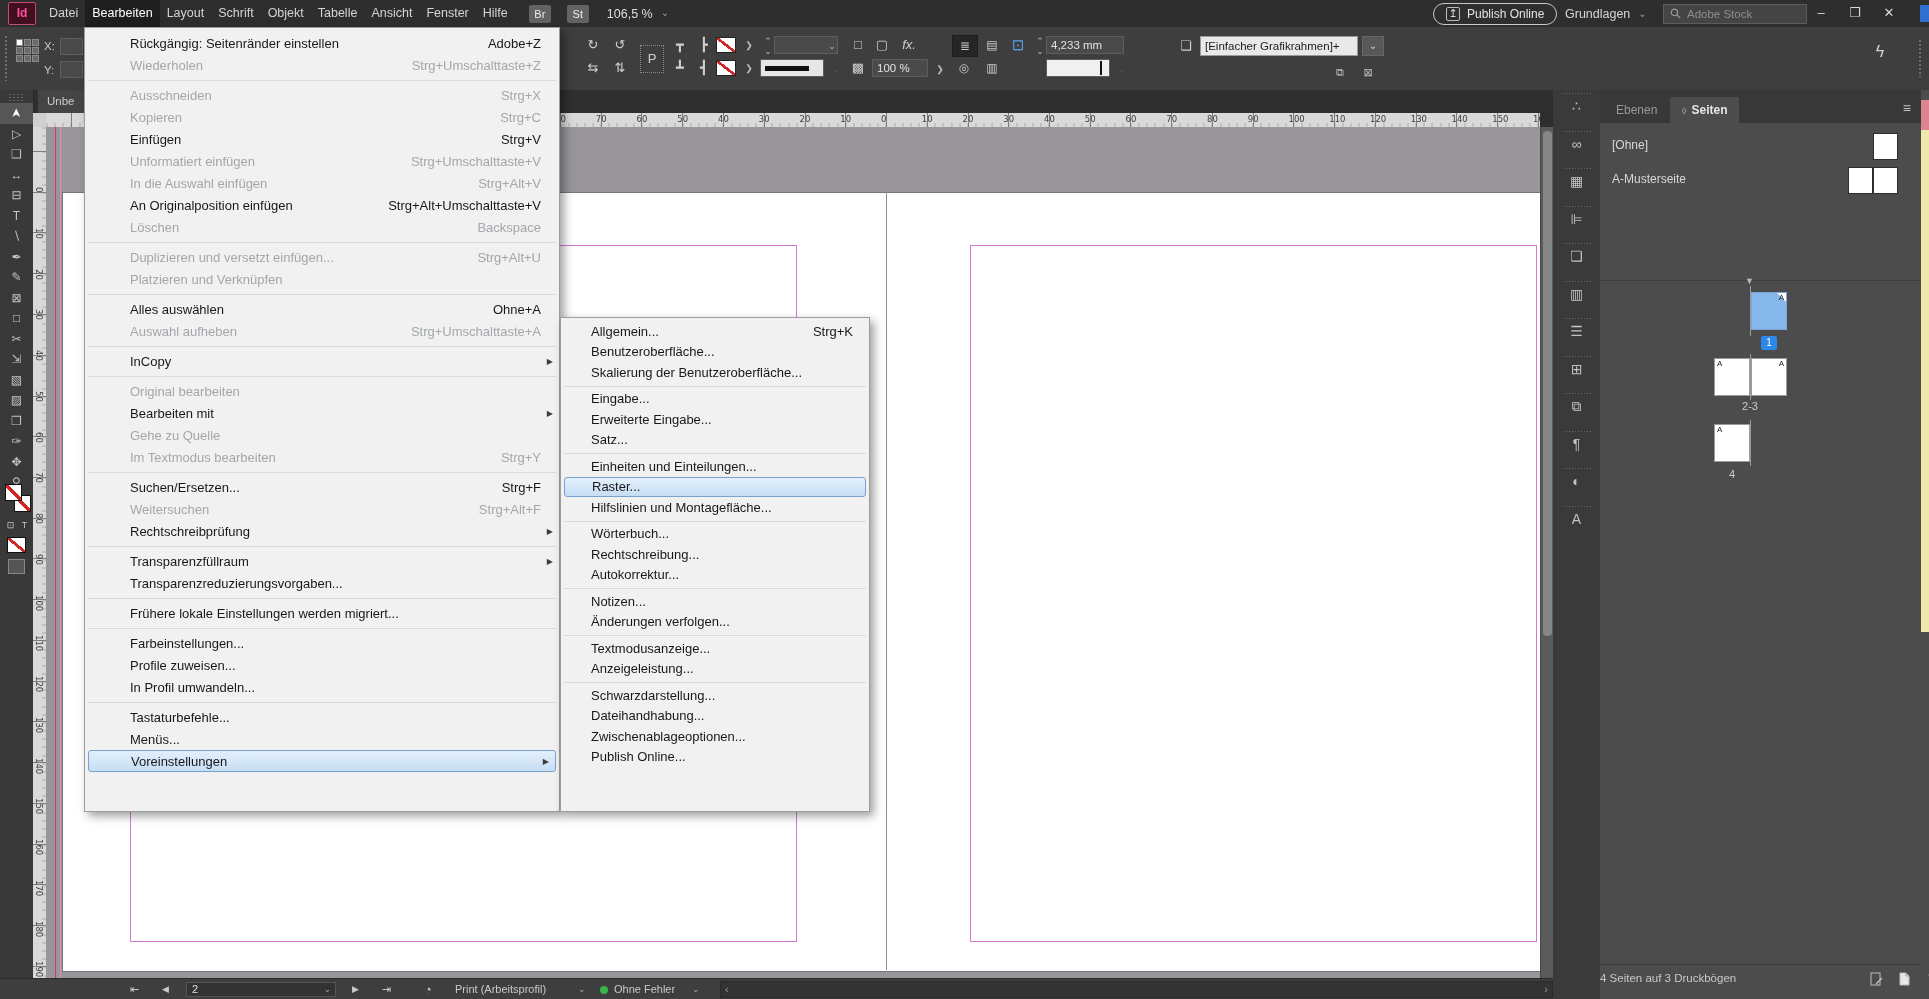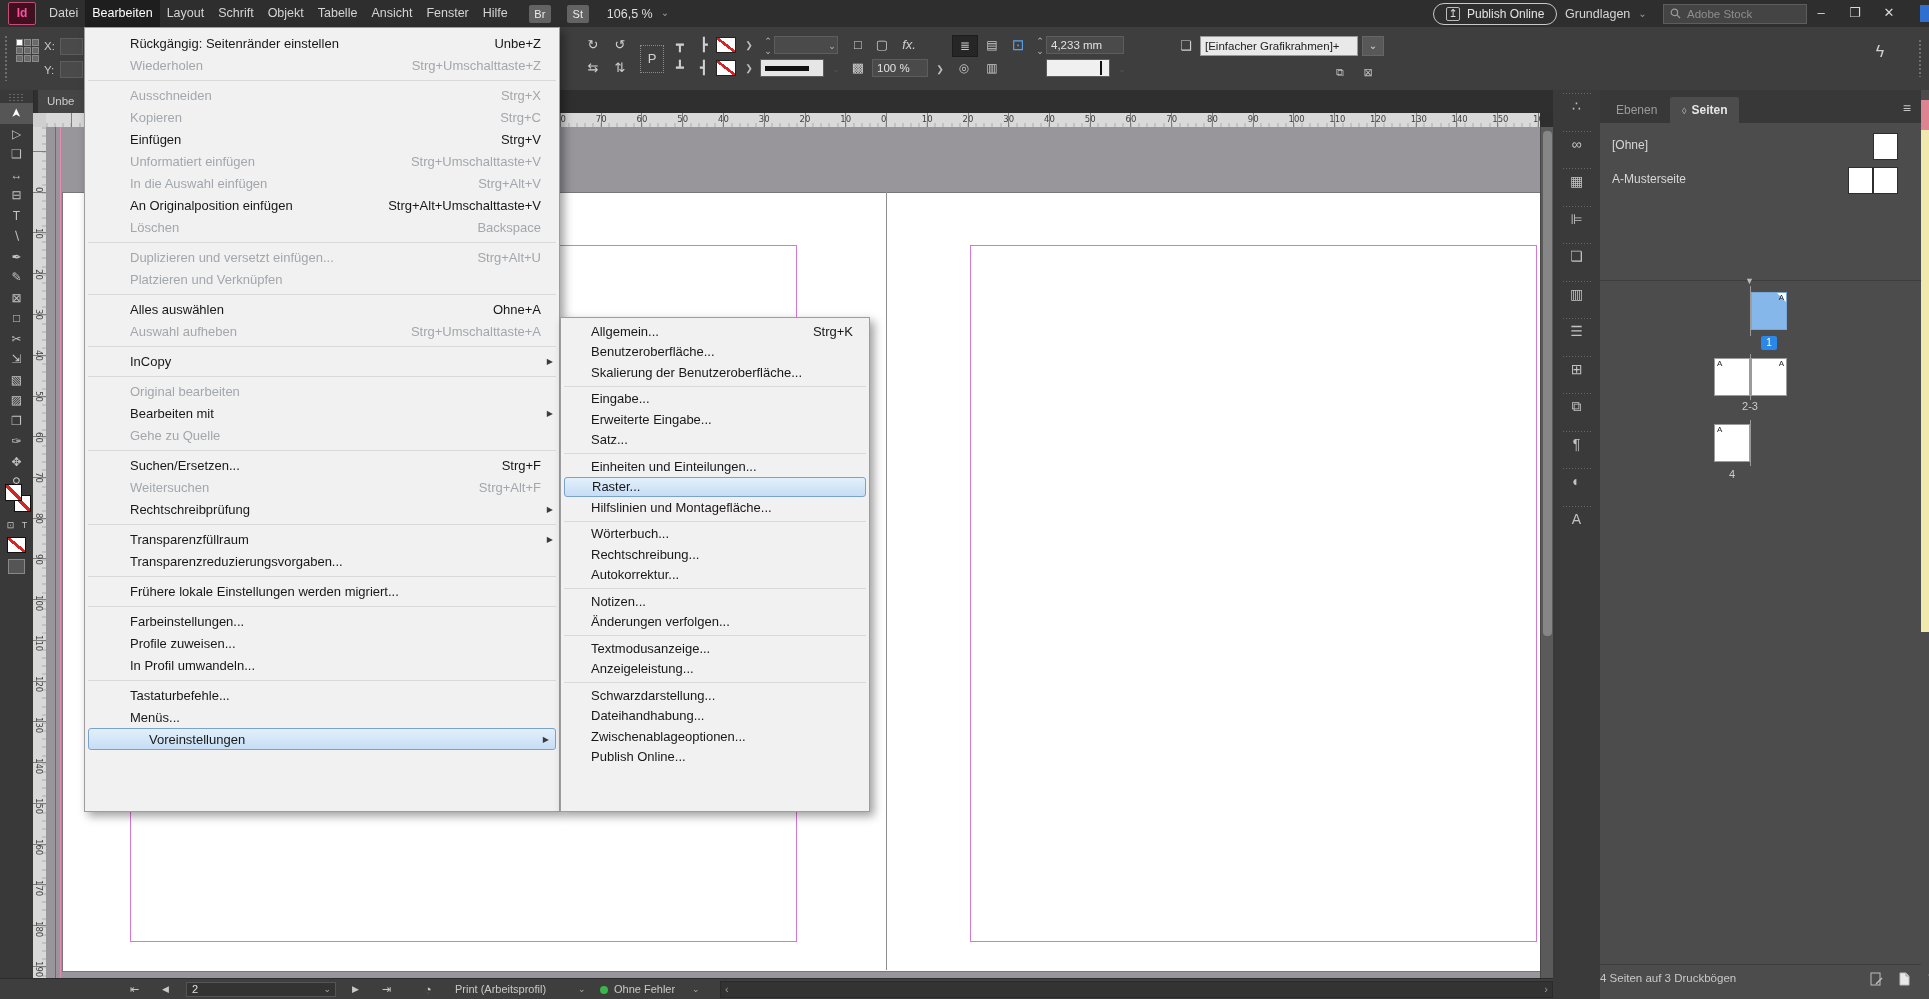--- a/index.html
+++ b/index.html
@@ -112,21 +112,21 @@
   .pbicon{position:absolute;top:6px;width:17px;height:16px;}
   #edgepink{position:absolute;left:368px;top:10px;width:8px;height:30px;background:#dd8492;}
   #edgeyellow{position:absolute;left:368px;top:40px;width:8px;height:502px;background:#efe9ae;}
   
   .menu{position:absolute;background:#f1f1f1;border:1px solid #9d9d9d;box-shadow:4px 4px 9px rgba(0,0,0,0.38);z-index:60;box-sizing:border-box;}
   #edit-menu{left:84px;top:27px;width:476px;height:785px;padding-top:4px;}
   #prefs-submenu{left:560px;top:317px;width:310px;height:495px;padding-top:3px;z-index:61;}
   .mi{position:relative;display:flex;justify-content:space-between;align-items:center;height:22px;padding:0 18px 0 45px;font-size:13px;color:#181818;box-sizing:border-box;}
   #prefs-submenu .mi{height:20.5px;padding:0 16px 0 30px;}
   .mi.dis{color:#a3a7ab;}
-  .mi.hl{margin:0 3px;padding-left:60px;border:1px solid #7aa2cf;border-radius:3px;background:linear-gradient(#e3f0fc,#c6ddf4);}
+  .mi.hl{margin:0 3px;padding-left:42px;border:1px solid #7aa2cf;border-radius:3px;background:linear-gradient(#e3f0fc,#c6ddf4);}
   #prefs-submenu .mi.hl{padding-left:27px;}
   .milabel{white-space:nowrap;}
   .mishort{white-space:nowrap;margin-left:30px;}
   .miarrow{position:absolute;right:6px;top:50%;transform:translateY(-50%);font-size:8px;color:#3c3c3c;}
   .msep{height:8px;position:relative;}
   #prefs-submenu .msep{height:6px;}
   .msep::after{content:'';position:absolute;left:3px;right:3px;top:50%;border-top:1px solid #d9d9d9;}
 </style>
 </head>
 <body>
@@ -522,21 +522,21 @@
       </div>
     </div>
     <div id="edgepink"></div>
     <div id="edgeyellow"></div>
   </div>
 
   <div id="edit-menu" class="menu">
     <div id="edit-menu-items">
         <div class="mi">
           <div class="milabel">Rückgängig: Seitenränder einstellen</div>
-          <div class="mishort">Unbe+Z</div>
+          <div class="mishort">Adobe+Z</div>
         </div>
         <div class="mi dis">
           <div class="milabel">Wiederholen</div>
           <div class="mishort">Strg+Umschalttaste+Z</div>
         </div>
         <div class="msep"></div>
         <div class="mi dis">
           <div class="milabel">Ausschneiden</div>
           <div class="mishort">Strg+X</div>
         </div>
@@ -595,20 +595,24 @@
         </div>
         <div class="mi">
           <div class="milabel">Bearbeiten mit</div>
           <div class="mishort"></div>
           <div class="miarrow">▶</div>
         </div>
         <div class="mi dis">
           <div class="milabel">Gehe zu Quelle</div>
           <div class="mishort"></div>
         </div>
+        <div class="mi dis">
+          <div class="milabel">Im Textmodus bearbeiten</div>
+          <div class="mishort">Strg+Y</div>
+        </div>
         <div class="msep"></div>
         <div class="mi">
           <div class="milabel">Suchen/Ersetzen...</div>
           <div class="mishort">Strg+F</div>
         </div>
         <div class="mi dis">
           <div class="milabel">Weitersuchen</div>
           <div class="mishort">Strg+Alt+F</div>
         </div>
         <div class="mi">

